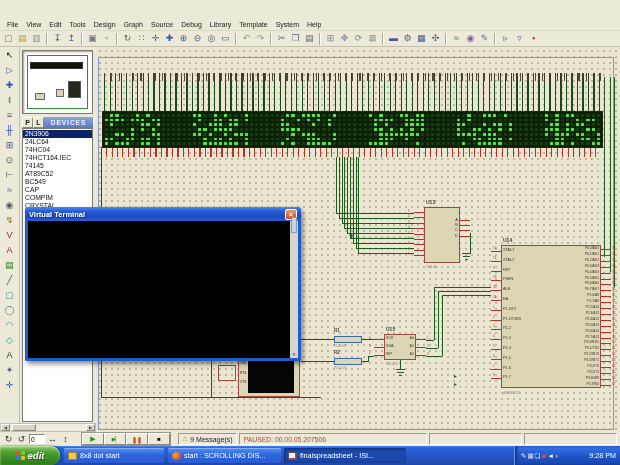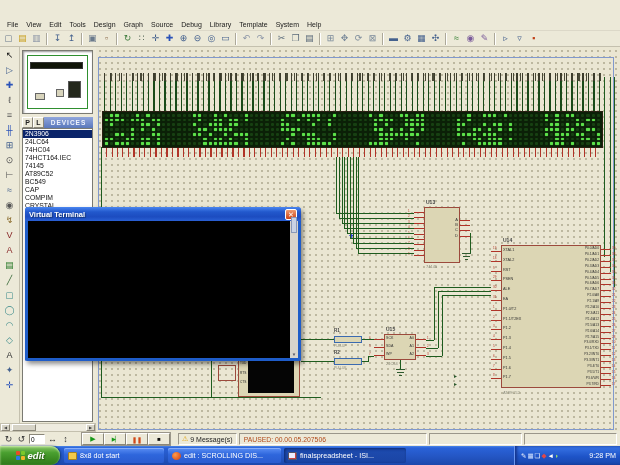--- a/index.html
+++ b/index.html
@@ -1237,21 +1237,21 @@
           <div class="tray-ico" style="color: rgb(154, 223, 106);">◗</div>
         </div>
       <span class="clock">9:28 PM</span>
     </div>
   <div class="task t0">
         <div class="task-ico folder-icon"></div>
         <div class="task-label">8x8 dot start</div>
       </div>
       <div class="task t1">
         <div class="task-ico editor-icon"></div>
-        <div class="task-label">edit : SCROLLING DIS...</div>
+        <div class="task-label">start : SCROLLING DIS...</div>
       </div>
       <div class="task t2 active">
         <div class="task-ico isis-icon"></div>
         <div class="task-label">finalspreadsheet - ISI...</div>
       </div>
     </div>
 
 </div>
 
 </body></html>

